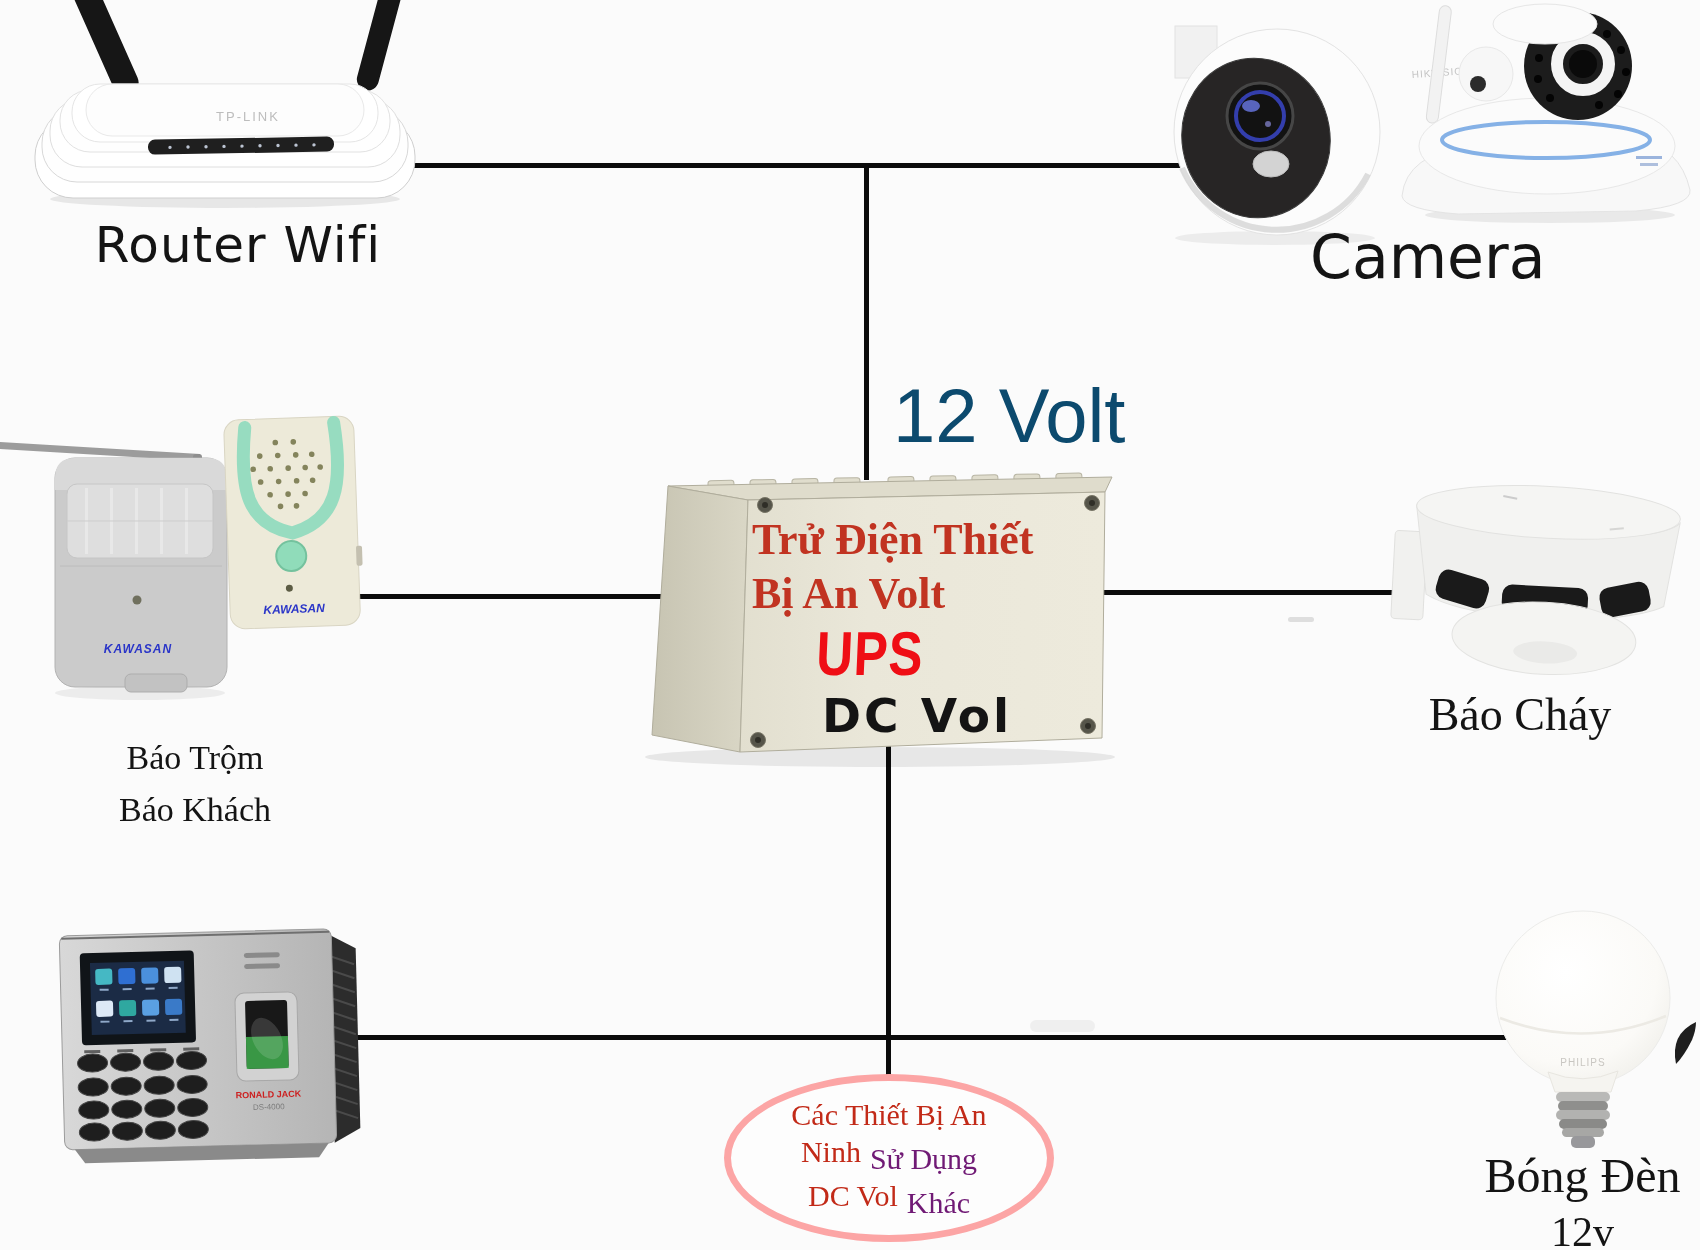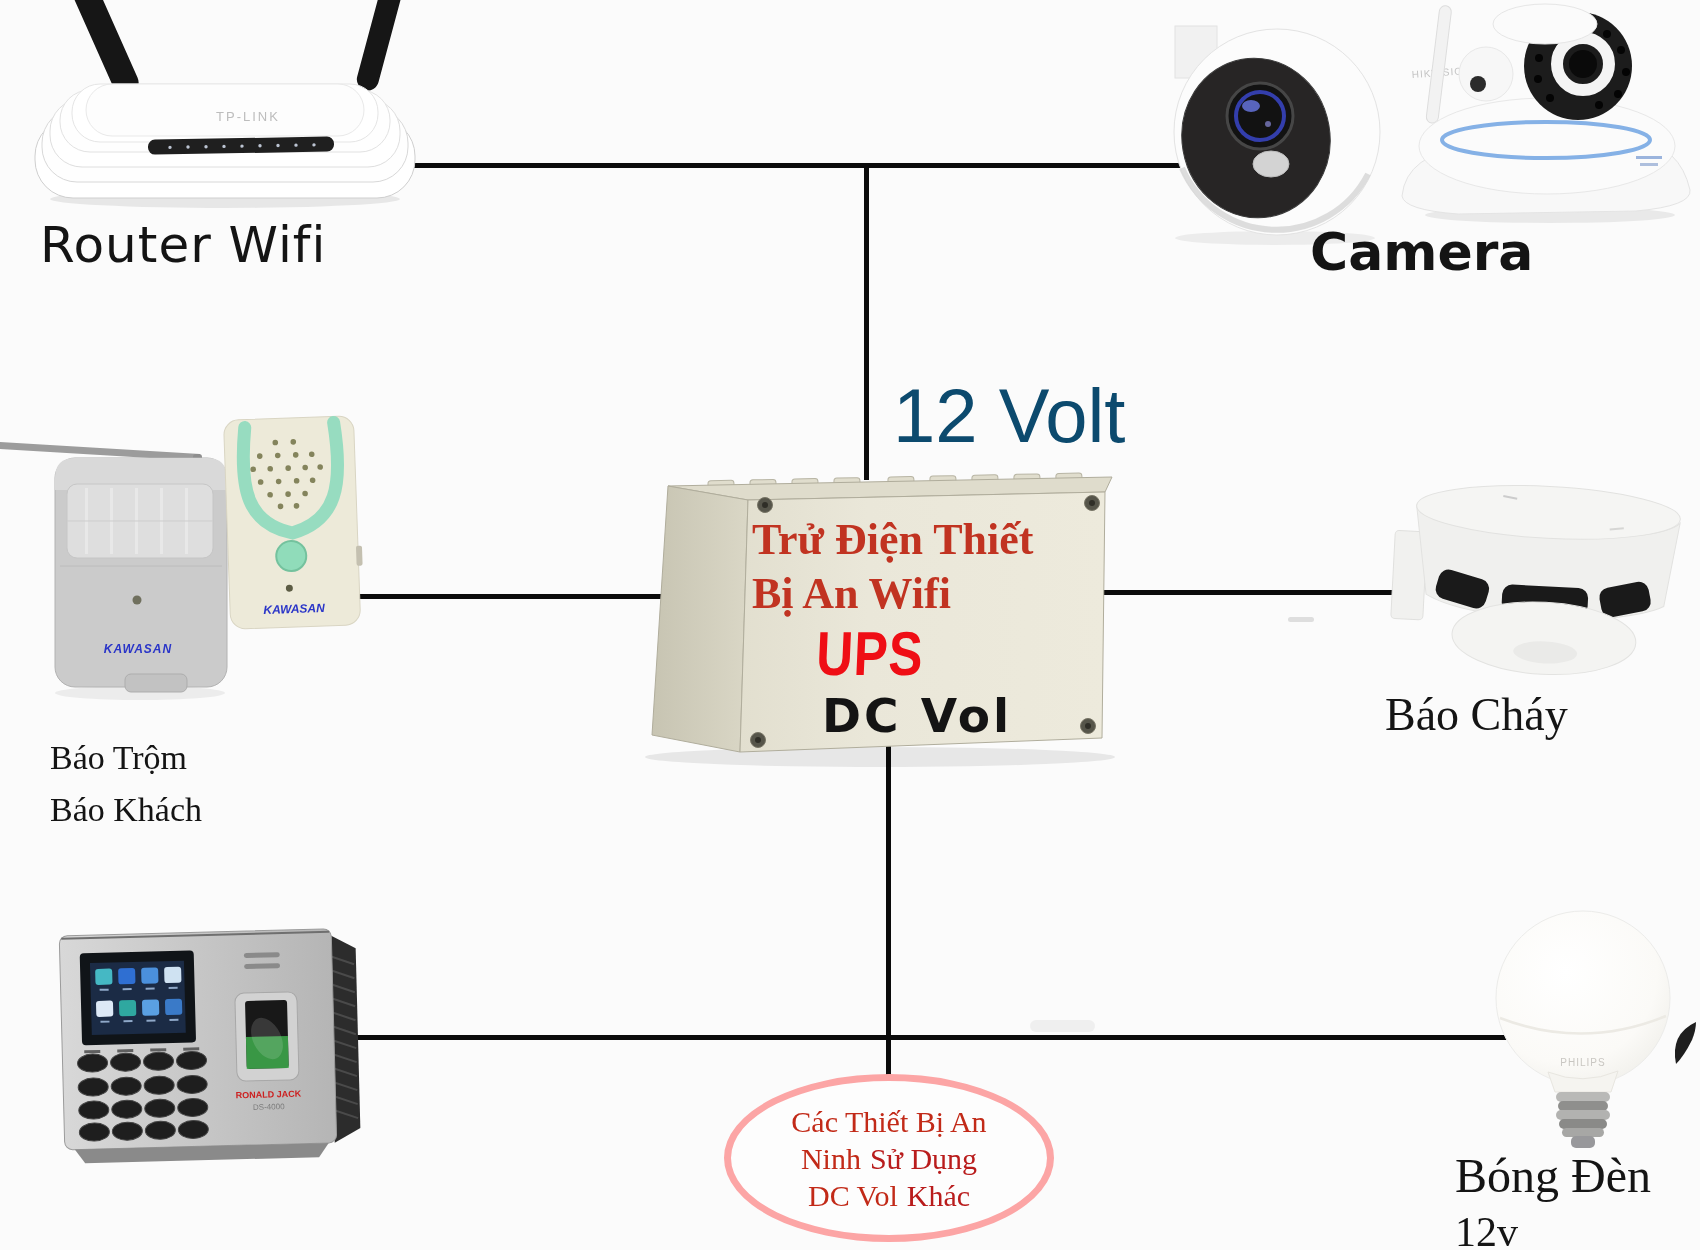--- a/index.html
+++ b/index.html
@@ -1,24 +1,24 @@
 <!DOCTYPE html>
 <html><head>
 <meta charset="utf-8">
 <style>
   html,body{margin:0;padding:0;background:#fbfbfb;}
   #canvas{position:relative;width:1700px;height:1250px;background:#fbfbfb;overflow:hidden;
           font-family:"Liberation Sans",sans-serif;}
   .line{position:absolute;background:#0b0b0b;}
   .dev{position:absolute;}
-  .lbl{position:absolute;color:#141414;}
+  .lbl{position:absolute;color:#141414;text-align:center;}
   .sans{font-family:"DejaVu Sans","Liberation Sans",sans-serif;}
   .serif{font-family:"Liberation Serif","DejaVu Serif",serif;}
   .lbl-router{left:40px;top:216px;width:396px;font-size:50px;letter-spacing:1px;}
-  .lbl-camera{left:1310px;top:222px;width:220px;font-size:52px;font-weight:bold;}
+  .lbl-camera{left:1310px;top:222px;width:220px;font-size:60px;}
   .lbl-sensor{left:50px;top:708px;width:290px;font-size:34px;line-height:52px;margin-top:24px;}
   .lbl-smoke{left:1385px;top:688px;width:270px;font-size:46px;}
   .lbl-attend{left:20px;top:1172px;width:405px;font-size:48px;letter-spacing:1px;}
   .lbl-bulb{left:1455px;top:1148px;width:255px;font-size:48px;line-height:56px;}
   .lbl-bulb .sub{font-size:42px;}
   .volt{position:absolute;left:893px;top:372px;font-size:76px;color:#0c4a6e;
         font-family:"Liberation Sans",sans-serif;white-space:nowrap;}
   .boxtxt{position:absolute;white-space:nowrap;}
   .box-l1{left:752px;top:514px;font-size:44px;font-weight:bold;color:#c13321;
           font-family:"Liberation Serif",serif;}
@@ -28,21 +28,21 @@
            font-family:"Liberation Sans",sans-serif;transform:scaleX(.82) skewX(-3deg);
            transform-origin:left top;letter-spacing:1px;}
   .box-dc{left:822px;top:688px;font-size:47px;font-weight:bold;color:#141414;
           font-family:"DejaVu Sans",sans-serif;letter-spacing:3px;}
   .ellipse{position:absolute;left:724px;top:1074px;width:330px;height:168px;
            border:7px solid #fca5a5;border-radius:50%;background:#fdfdfd;box-sizing:border-box;
            display:flex;flex-direction:column;align-items:center;justify-content:center;
            font-family:"Liberation Serif",serif;font-size:30px;line-height:37px;}
   .ellipse .row{display:flex;gap:9px;}
   .red{color:#c22a18;}
-  .dark{color:#b91c1c;}
+  .dark{color:#701a75;margin-top:7px;}
   .smudge{position:absolute;background:#ececec;border-radius:6px;}
 </style>
 </head>
 <body>
 
 <div id="canvas">
 
   <div class="line" style="left:413px;top:163px;width:800px;height:5px;"></div>
   <div class="line" style="left:864px;top:163px;width:5px;height:317px;"></div>
   <div class="line" style="left:355px;top:594px;width:325px;height:5px;"></div>
@@ -341,21 +341,21 @@
       <rect x="89" y="219" width="48" height="10" rx="5" fill="#8a8a88"></rect>
       <rect x="92" y="228" width="42" height="9" rx="4.5" fill="#a7a7a5"></rect>
       <rect x="101" y="236" width="24" height="12" rx="5" fill="#98989b"></rect>
     </g>
     <path d="M226 122 Q200 134 206 164 Q214 156 222 140 Q226 130 226 122 Z" fill="#1e1e1e"></path>
   </svg>
 
   <div class="volt">12 Volt</div>
 
   <div class="boxtxt box-l1">Trử Điện Thiết</div>
-  <div class="boxtxt box-l2">Bị An Wifi</div>
+  <div class="boxtxt box-l2">Bị An Volt</div>
   <div class="boxtxt box-ups">UPS</div>
   <div class="boxtxt box-dc">DC Vol</div>
 
   <div class="lbl sans lbl-router">Router Wifi</div>
   <div class="lbl sans lbl-camera">Camera</div>
   <div class="lbl serif lbl-sensor">
     <div>Báo Trộm</div>
     <div>Báo Khách</div>
   </div>
   <div class="lbl serif lbl-smoke">Báo Cháy</div>

